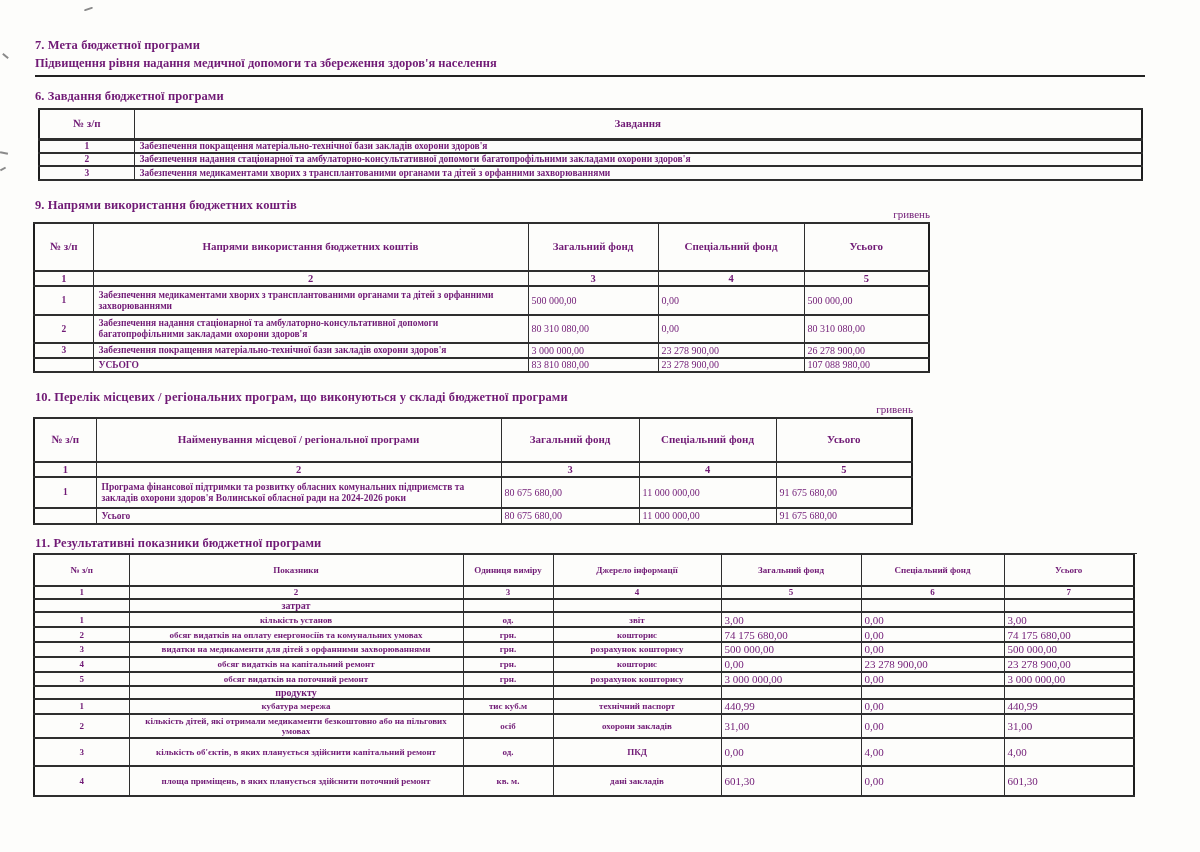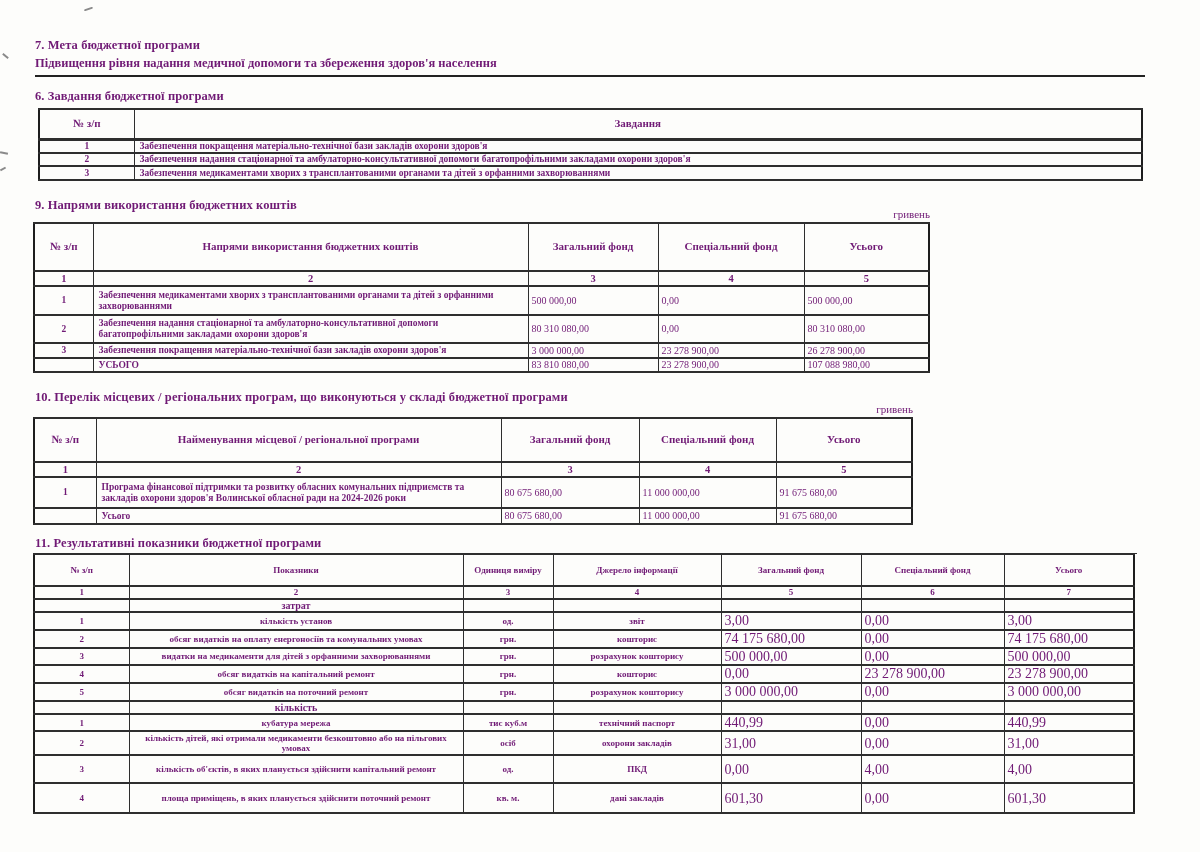--- a/index.html
+++ b/index.html
@@ -15,21 +15,21 @@
      padding:0 3px;overflow:hidden;font-size:9.5px;line-height:1.12;vertical-align:middle;}
   .hd td{font-size:11px;font-weight:700;text-align:center;line-height:1.2;}
   .s8hd td{border-bottom-width:3px;}
   .cn td{font-size:10.5px;font-weight:700;text-align:center;}
   .c{text-align:center;}
   .l{text-align:left;padding-left:5px;}
   .b{font-weight:700;}
   .sb{font-weight:600;}
   .num{font-size:10px;text-align:left;font-weight:400;}
   .t11 td{font-size:9px;}
-  .t11 .num{font-size:14px;}
+  .t11 .num{font-size:11px;}
   .grp td{font-weight:700;text-align:center;font-size:10px;}
   
   .art{position:absolute;background:#8a8a8a;}
   .a1{left:84px;top:8px;width:9px;height:2px;transform:rotate(-18deg);border-radius:2px;}
   .a2{left:0;top:152px;width:8px;height:2px;transform:rotate(12deg);}
   .a3{left:0;top:168px;width:6px;height:2px;transform:rotate(-30deg);}
   .a4{left:2px;top:55px;width:7px;height:2px;transform:rotate(40deg);}
 </style>
 </head>
 <body>
@@ -247,21 +247,21 @@
       <td class="c sb">5</td>
       <td class="c b">обсяг видатків на поточний ремонт</td>
       <td class="c sb">грн.</td>
       <td class="c sb">розрахунок кошторису</td>
       <td class="num">3 000 000,00</td>
       <td class="num">0,00</td>
       <td class="num">3 000 000,00</td>
     </tr>
     <tr class="grp" style="height:12px">
       <td></td>
-      <td>кількість</td>
+      <td>продукту</td>
       <td></td>
           <td></td>
       <td></td>
           <td></td>
       <td></td>
     </tr>
     <tr style="height:15px">
       <td class="c sb">1</td>
       <td class="c b">кубатура мережа</td>
       <td class="c sb">тис куб.м</td>

